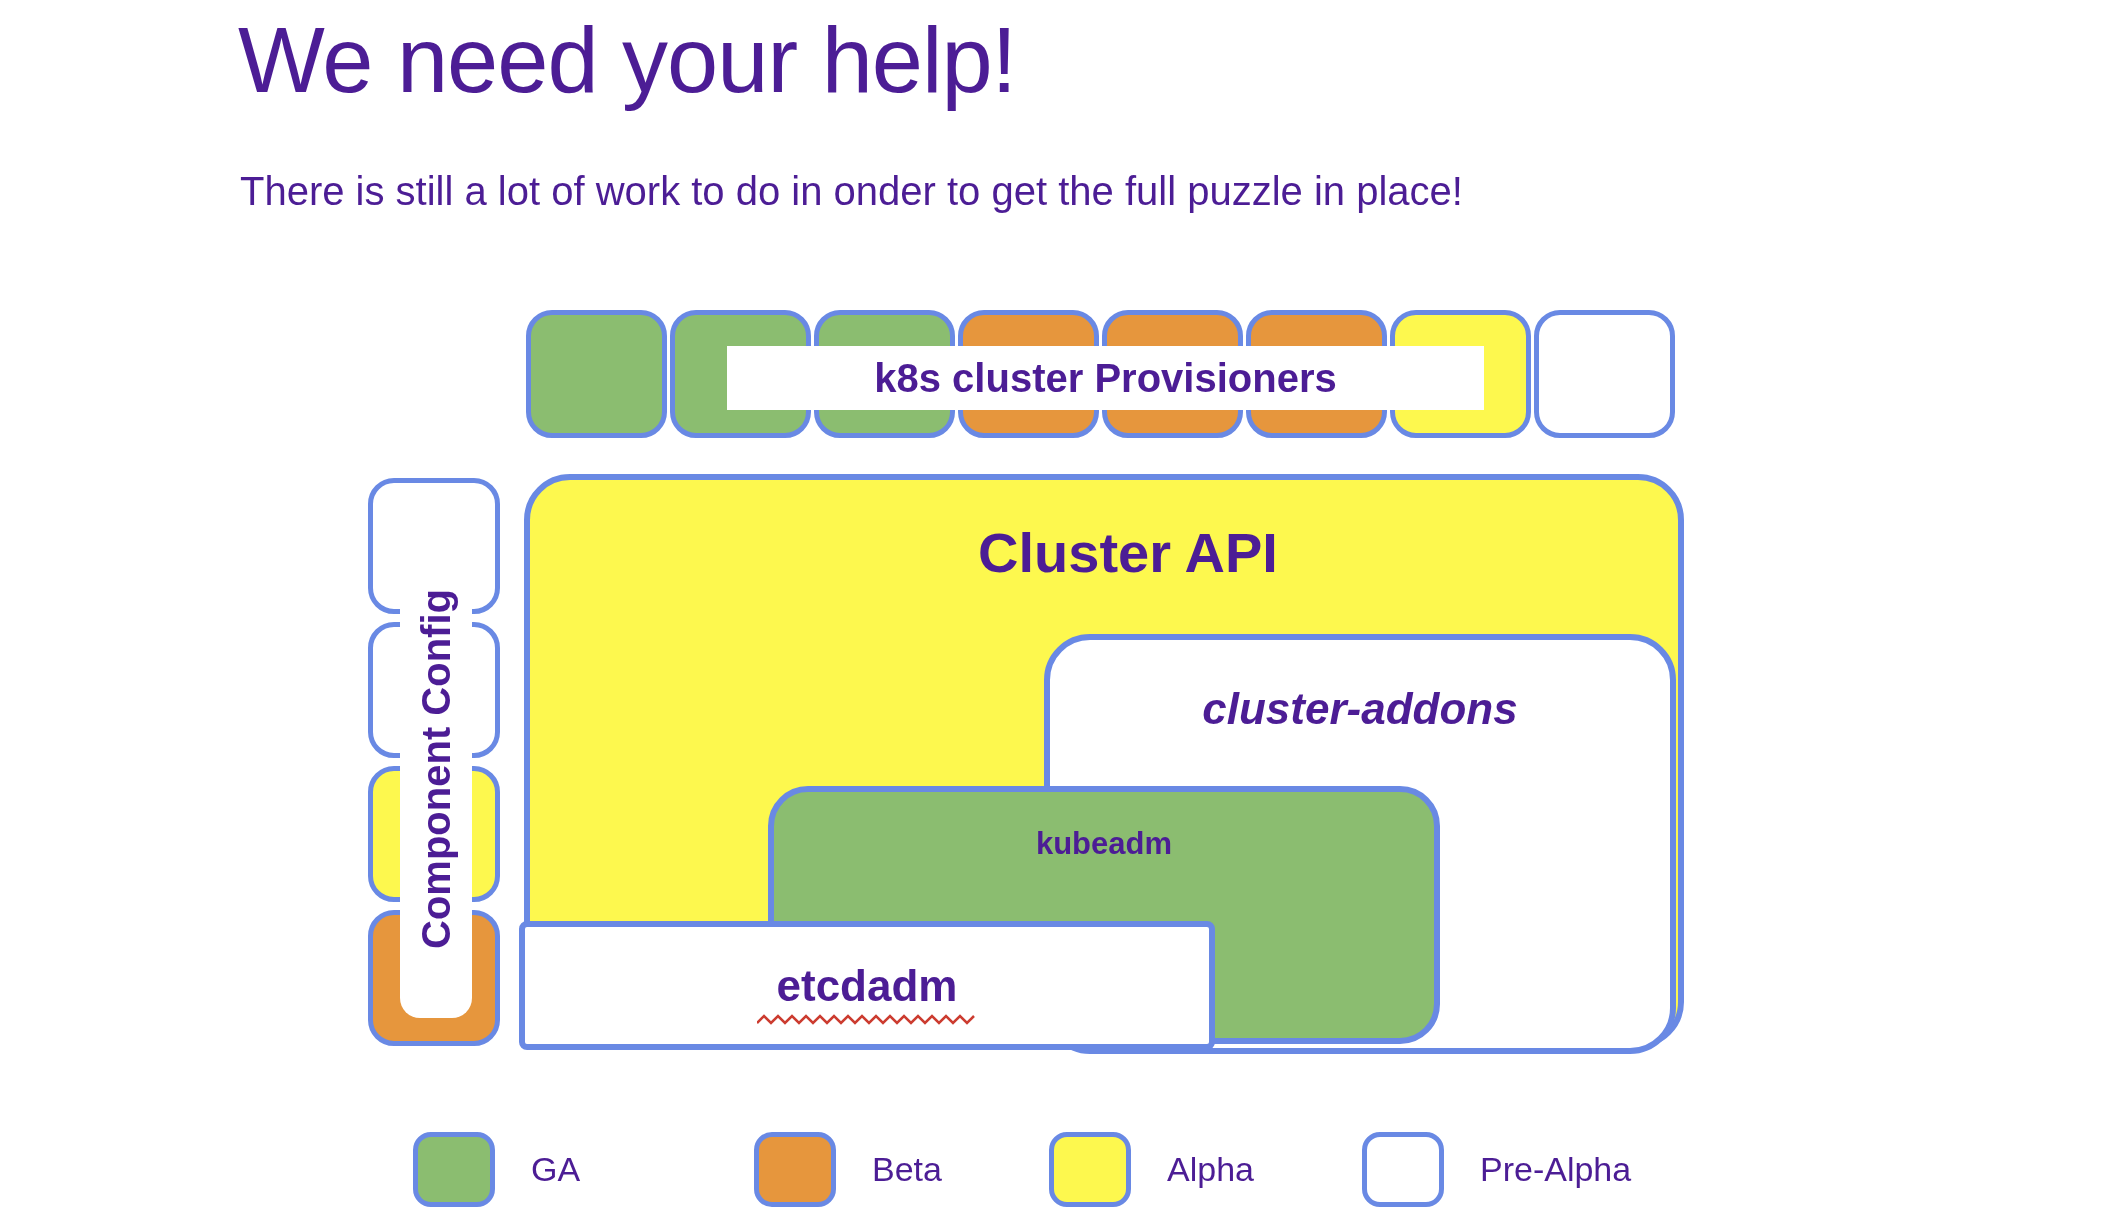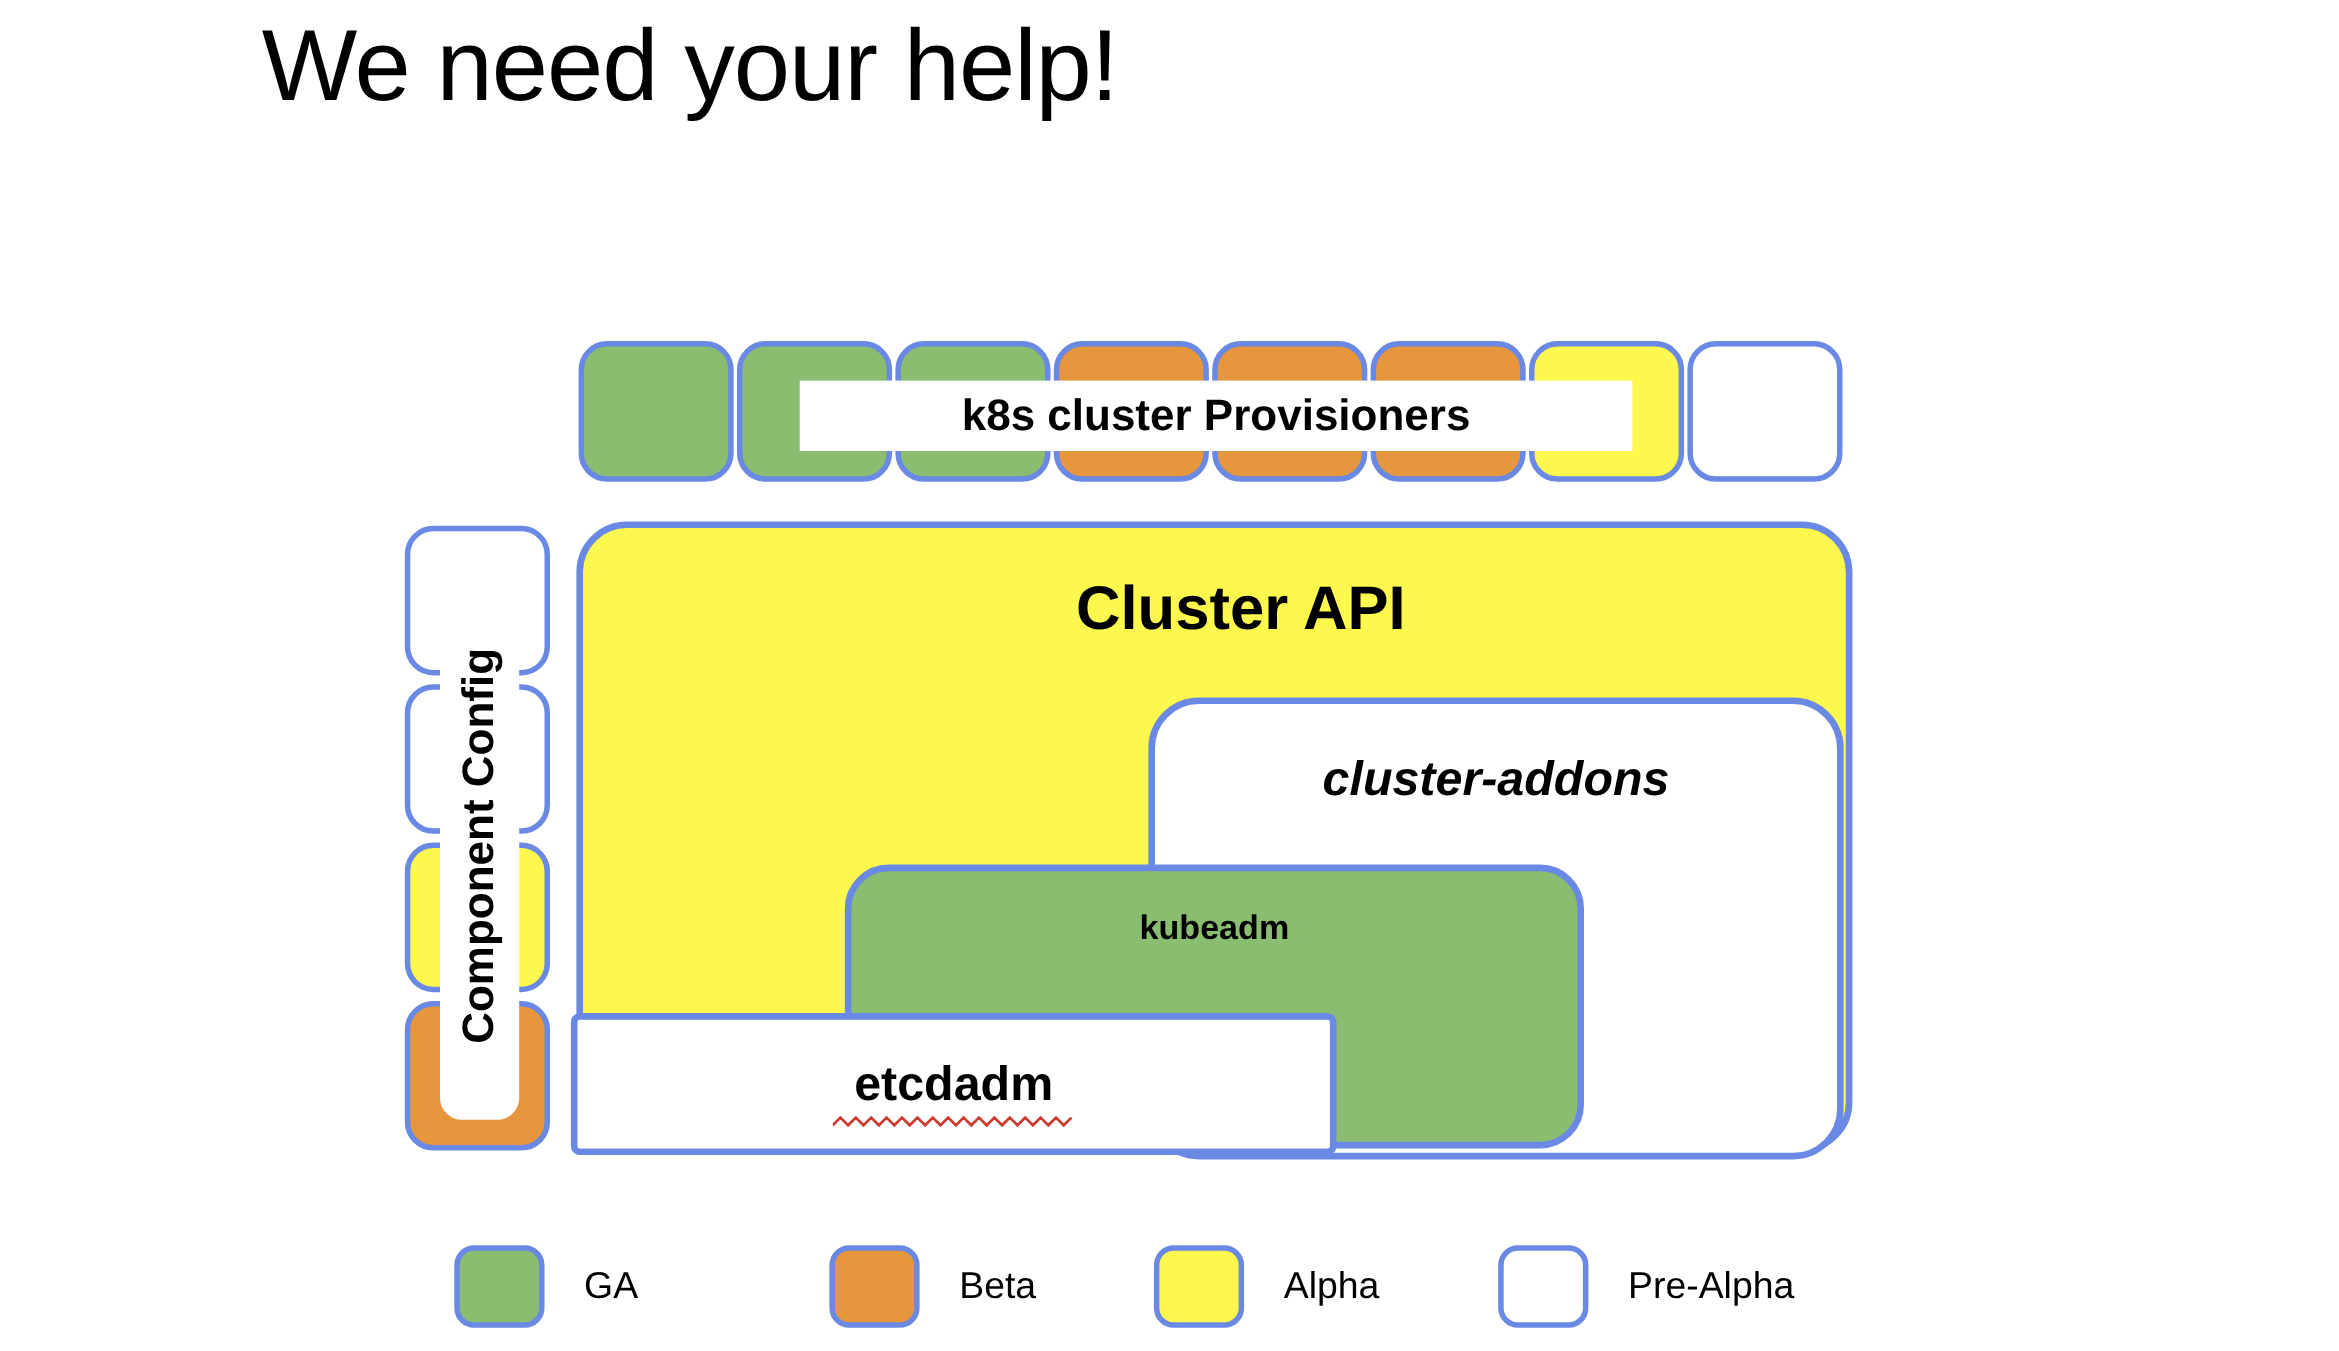--- a/index.html
+++ b/index.html
@@ -3,21 +3,21 @@
 <meta charset="utf-8">
 <style>
   html, body { margin: 0; padding: 0; background: #ffffff; }
   .stage {
     position: relative;
     width: 2126px;
     height: 1228px;
     background: #ffffff;
     overflow: hidden;
     font-family: "Liberation Sans", sans-serif;
-    color: #000000;
+    color: #4c1d95;
   }
 
   
   .slide-title {
     position: absolute;
     left: 238px; top: 8px;
     font-size: 92px;
     font-weight: 400;
     line-height: 1.15;
     letter-spacing: -1px;
@@ -172,20 +172,21 @@
     font-weight: 400;
     white-space: nowrap;
   }
 </style>
 </head>
 <body>
 
 <div class="stage">
 
   <div class="slide-title">We need your help!</div>
+  <div class="slide-subtitle">There is still a lot of work to do in onder to get the full puzzle in place!</div>
 
   <div class="top-row" id="top-row">
       <div class="piece st-ga"></div>
       <div class="piece st-ga"></div>
       <div class="piece st-ga"></div>
       <div class="piece st-beta"></div>
       <div class="piece st-beta"></div>
       <div class="piece st-beta"></div>
       <div class="piece st-alpha"></div>
       <div class="piece st-pre"></div>

